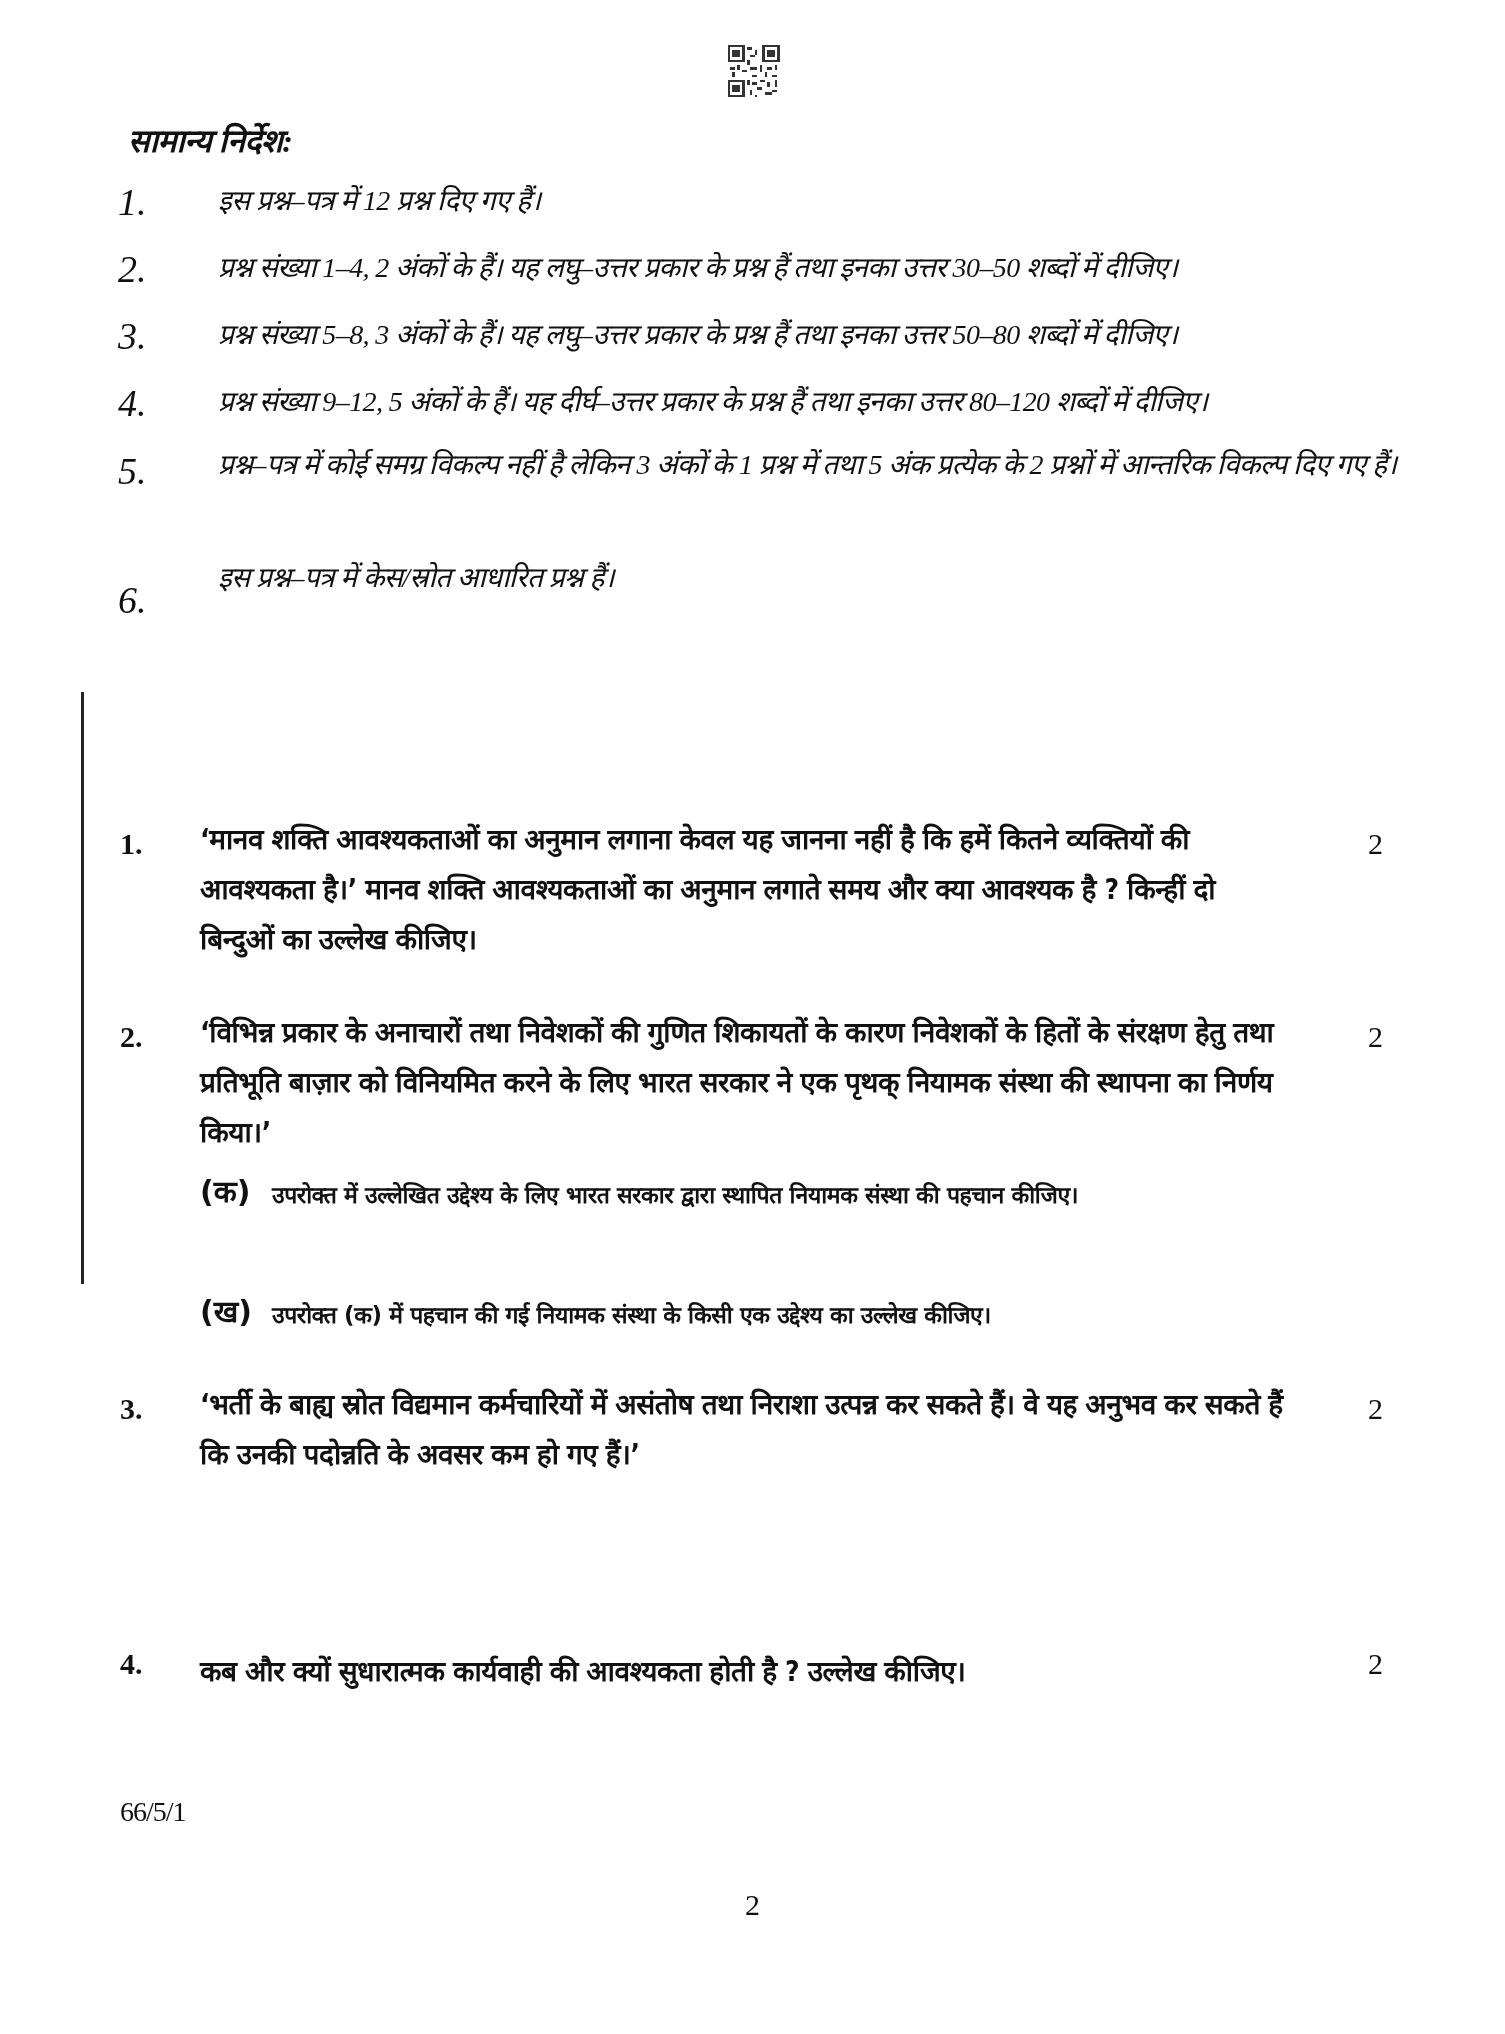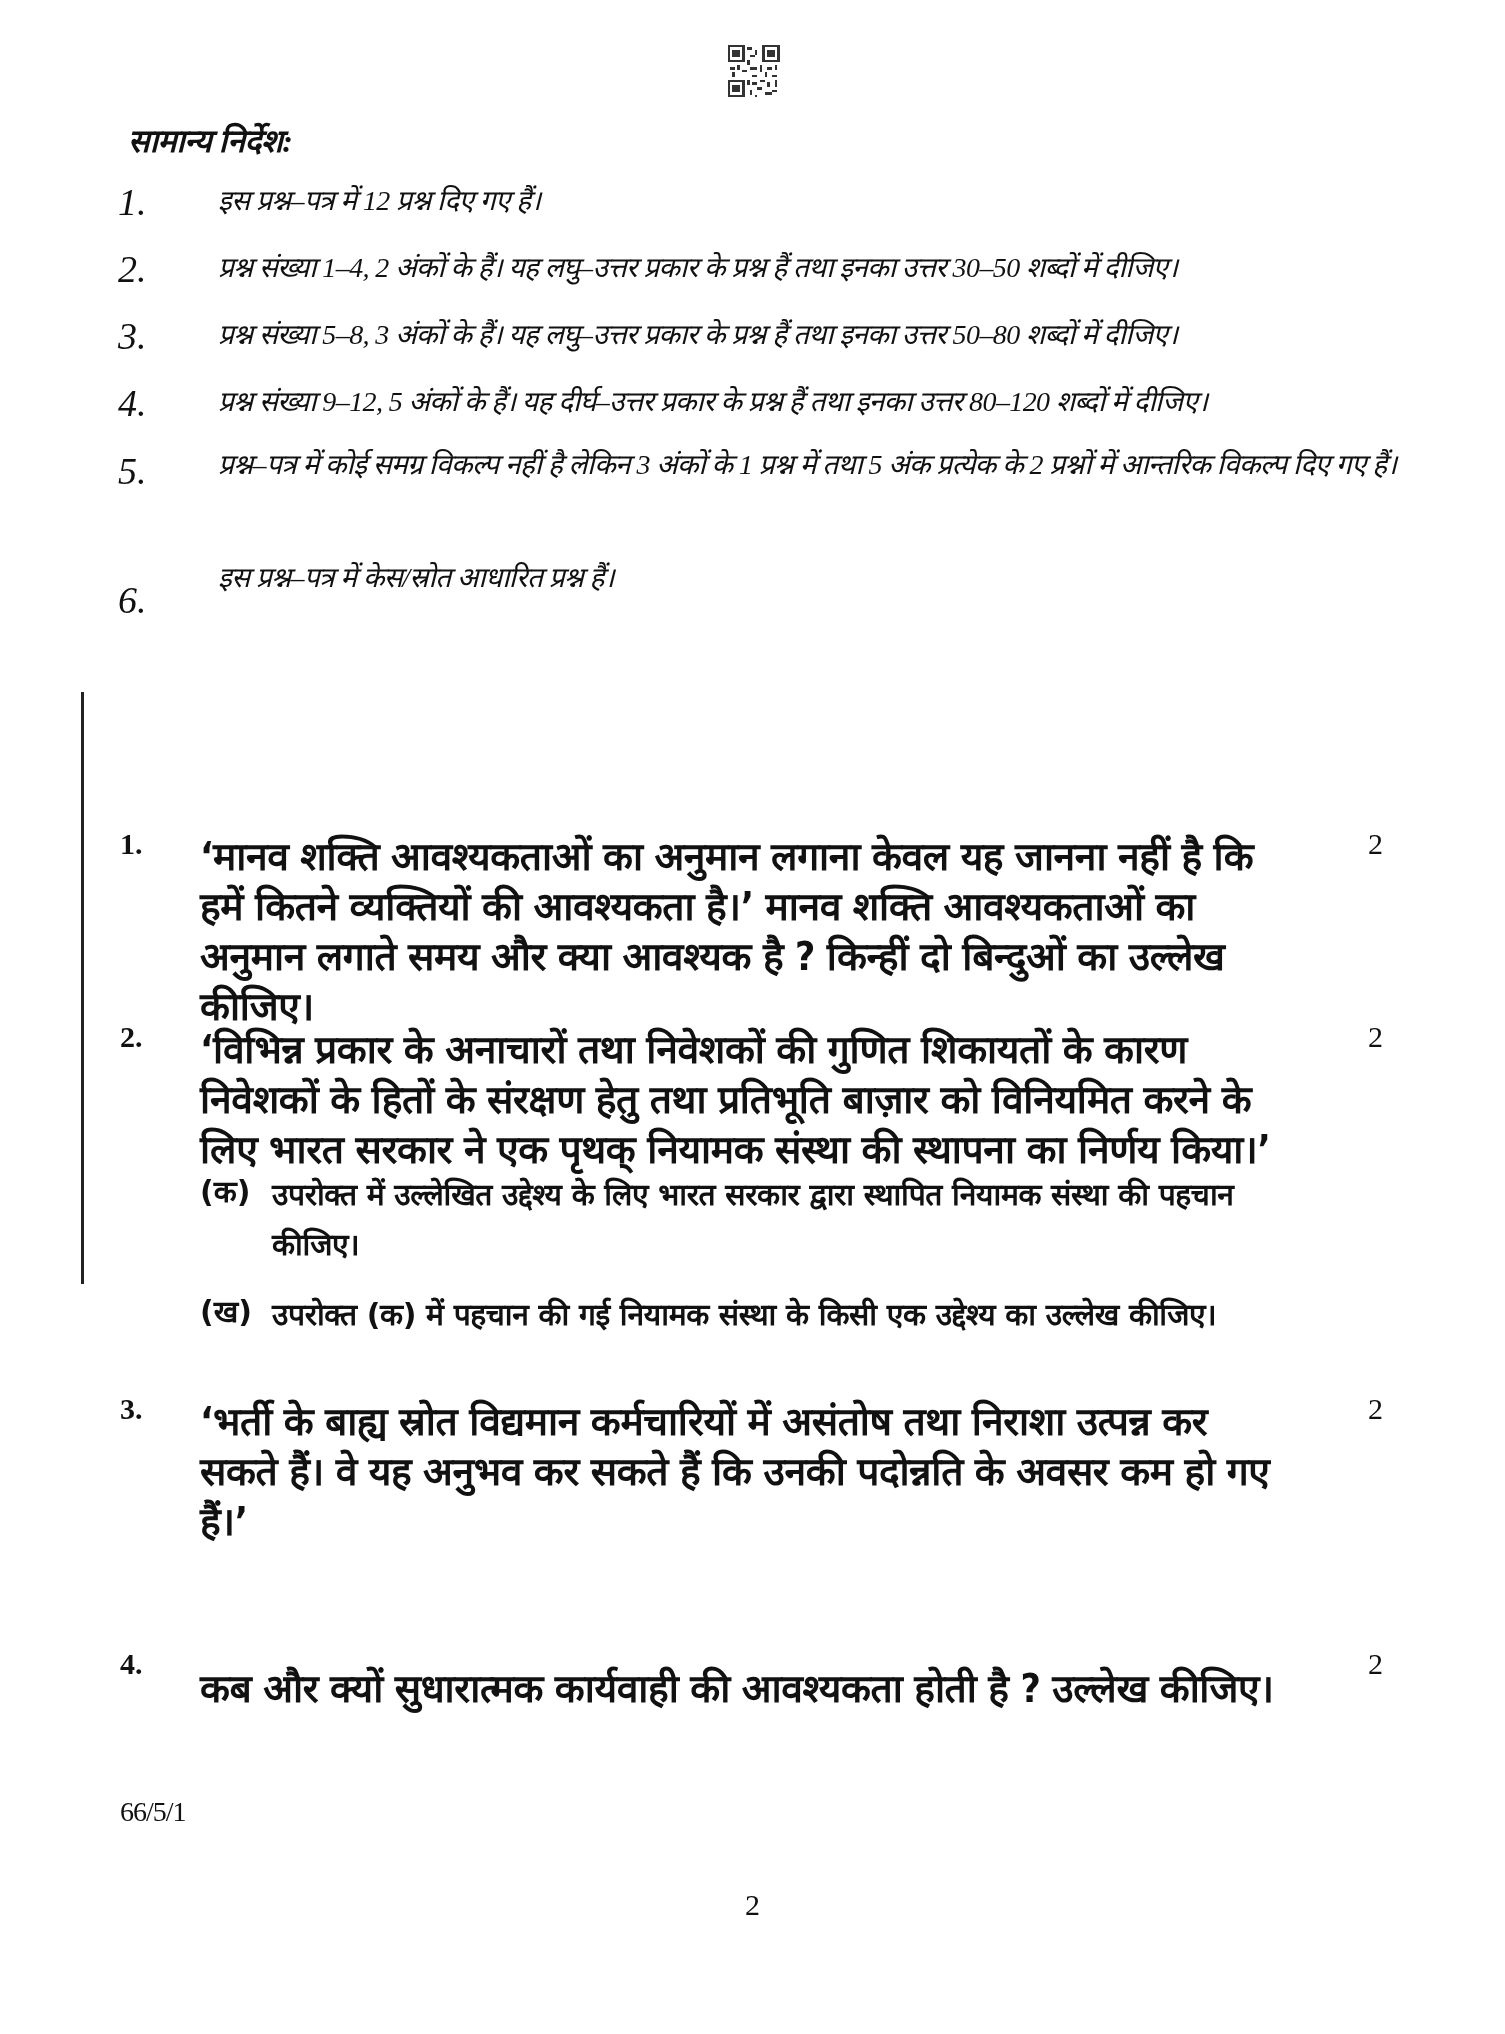--- a/index.html
+++ b/index.html
@@ -50,38 +50,37 @@
     }
 
     
     .q-num {
       left: 120px;
       font-size: 30px; font-weight: bold;
       font-family: "Liberation Serif", serif;
     }
     .q-text {
       left: 200px; width: 1090px;
-      font-size: 39px; font-weight: bold;
+      font-size: 28px; font-weight: bold;
       line-height: 50px;
       letter-spacing: -0.4px;
       font-family: "DejaVu Sans", "Liberation Sans", sans-serif;
       font-stretch: condensed;
       transform-origin: left top;
-      margin-top: 17px;
     }
     .q-text p { margin: 0; }
     .q-text .gap { height: 12px; }
     .sub-label {
       left: 200px;
       font-size: 30px; font-weight: bold;
       font-family: "DejaVu Sans", "Liberation Sans", sans-serif;
     }
     .sub-text {
       left: 272px; width: 1020px;
-      font-size: 30px; font-weight: bold;
+      font-size: 23px; font-weight: bold;
       line-height: 50px;
       letter-spacing: -0.4px;
       font-family: "DejaVu Sans", "Liberation Sans", sans-serif;
     }
     .marks {
       left: 1368px;
       font-size: 30px;
       font-family: "Liberation Serif", serif;
     }
 

